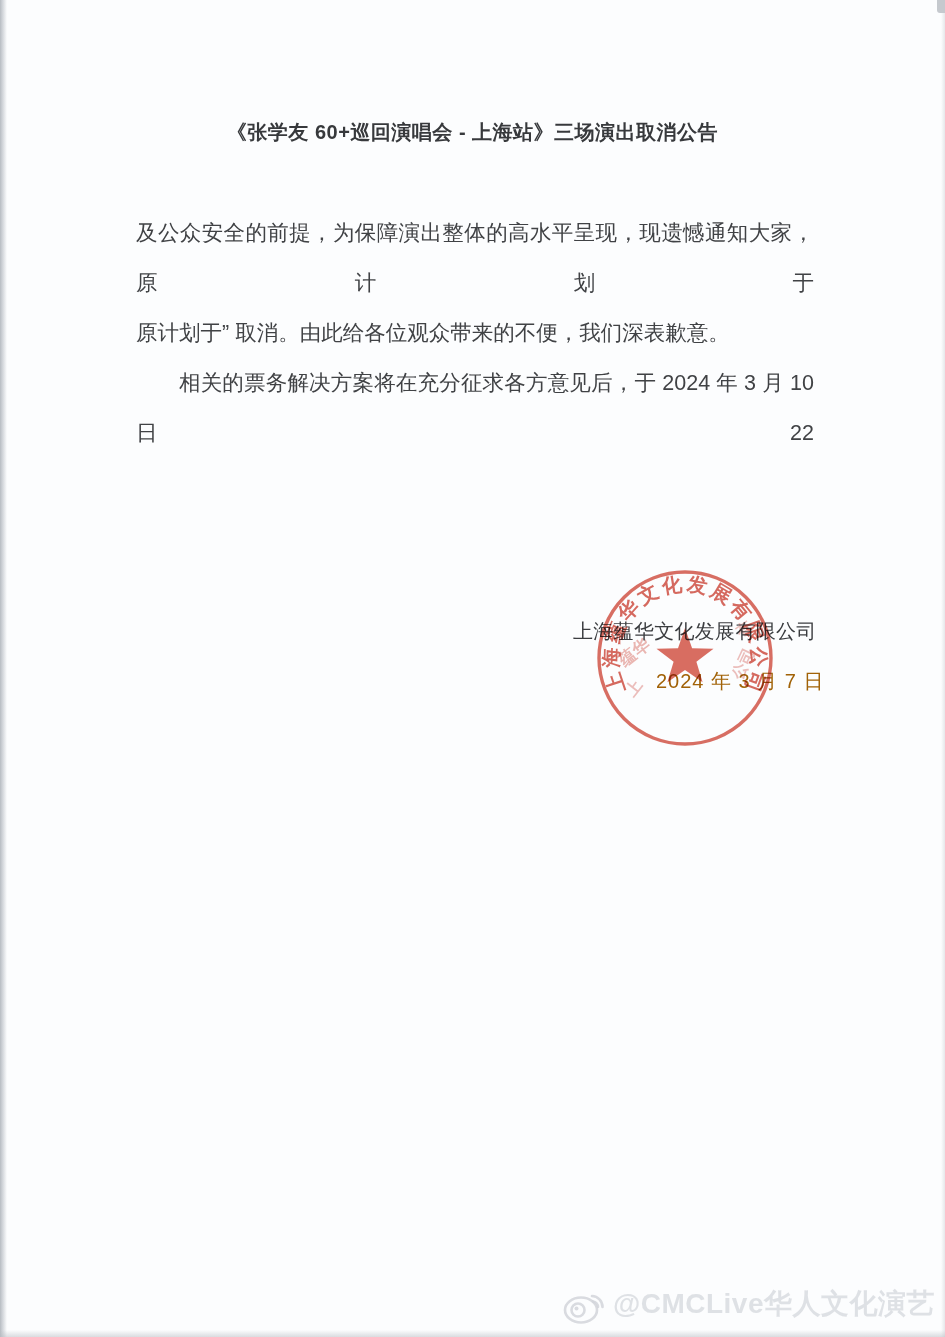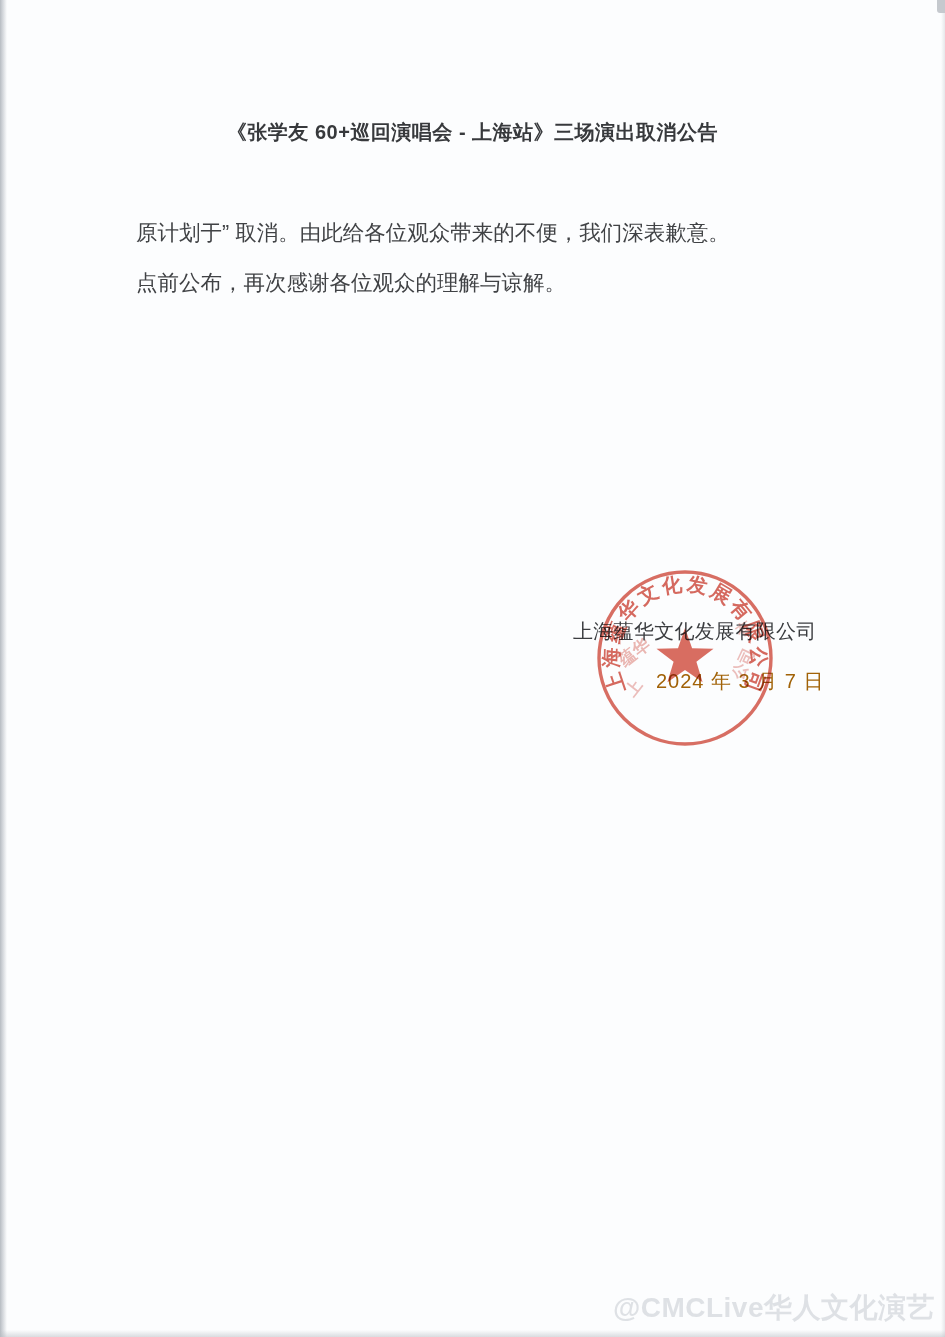--- a/index.html
+++ b/index.html
@@ -36,21 +36,20 @@
   .sig-date{position:absolute;left:656px;top:668px;font-size:20px;color:#a16207;z-index:1;letter-spacing:1px;}
 
   .seal{position:absolute;left:590px;top:563px;width:190px;height:190px;z-index:2;
     mix-blend-mode:multiply;opacity:.94;}
   .seal text{font-family:"Liberation Sans","DejaVu Sans",sans-serif;font-weight:700;}
 
   .watermark{
     position:absolute;right:10px;top:1282px;height:44px;z-index:1;
     display:flex;align-items:center;gap:7px;
     color:#dadde1;
-    flex-direction:column;
   }
   .watermark .wm-text{
     font-size:28px;font-weight:600;letter-spacing:.5px;
     color:rgba(214,217,222,.8);
     text-shadow:0 0 1px rgba(255,255,255,.9);
     white-space:nowrap;
   }
 </style>
 </head>
 <body>
@@ -58,22 +57,23 @@
 <div class="page">
 
   <div class="edge-left"></div>
   <div class="edge-right"></div>
   <div class="edge-bottom"></div>
   <div class="corner-notch"></div>
 
   <h1 class="title">《张学友 60+巡回演唱会 - 上海站》三场演出取消公告</h1>
 
   <div class="doc-body">
+    <div class="line fill">及公众安全的前提，为保障演出整体的高水平呈现，现遗憾通知大家，原计划于</div>
     <div class="line">原计划于” 取消。由此给各位观众带来的不便，我们深表歉意。</div>
-    <div class="line">点前公布，再次感谢各位观众的理解与谅解。</div>
+    <div class="line indent fill">相关的票务解决方案将在充分征求各方意见后，于 2024 年 3 月 10 日 22</div>
   </div>
 
   <div class="sig-company">上海蕴华文化发展有限公司</div>
   <div class="sig-date">2024 年 3 月 7 日</div>
 
   <svg class="seal" viewBox="0 0 190 190" width="190" height="190">
     <circle cx="95" cy="95" r="86" fill="none" stroke="#d14a3c" stroke-width="3.4" stroke-opacity=".85"></circle>
     <path id="sealArc" d="M 37 128.5 A 67 67 0 1 1 153 128.5" fill="none"></path>
     <text font-size="20" letter-spacing="3.2" fill="#cf4a3c" fill-opacity=".88">
       <textPath href="#sealArc" startOffset="2">上海蕴华文化发展有限公司</textPath>

